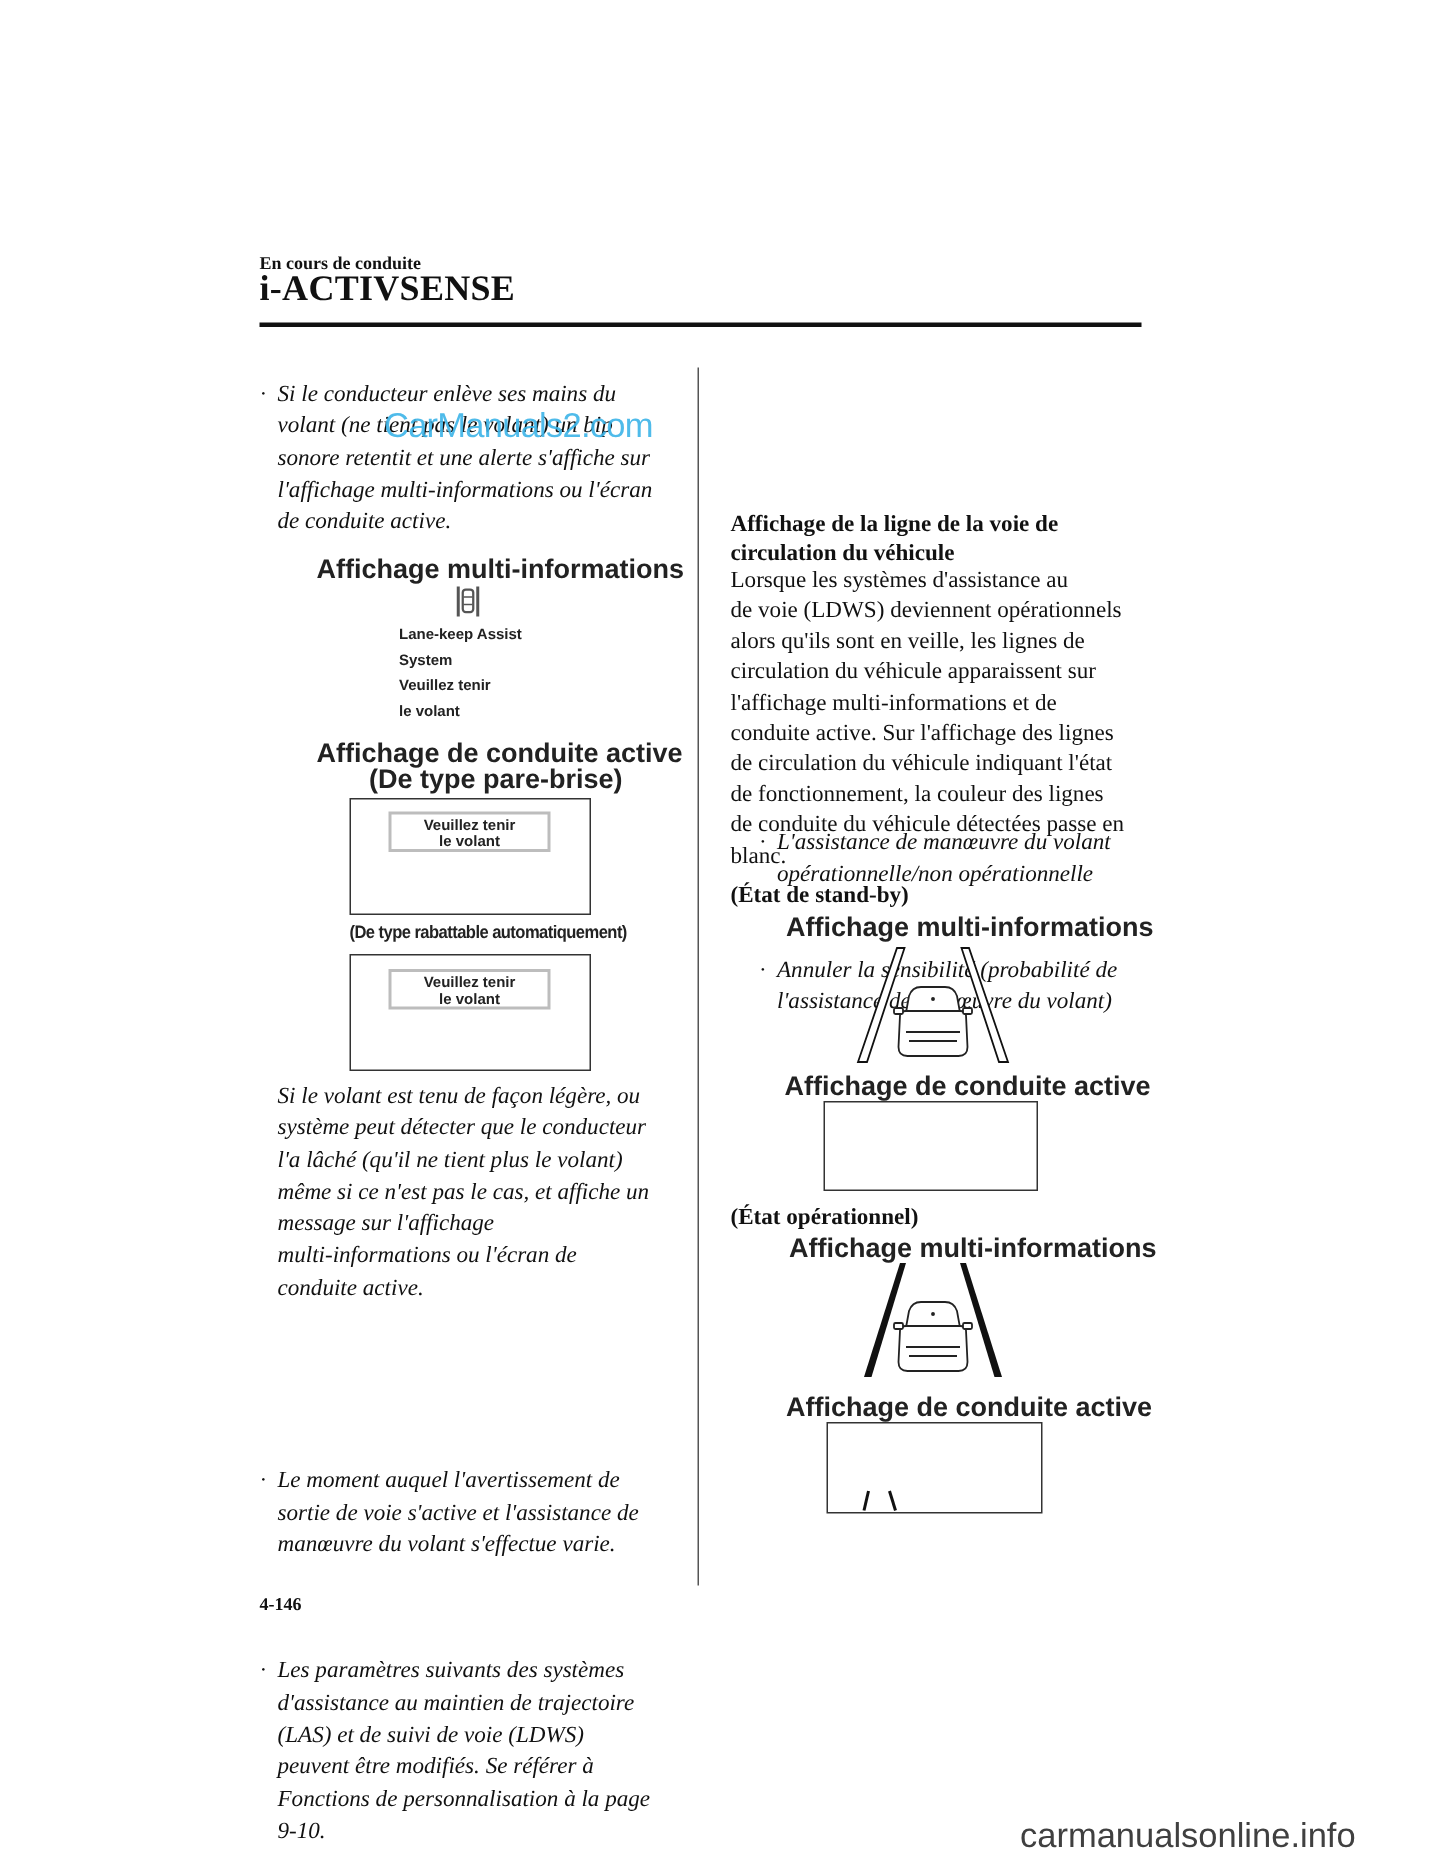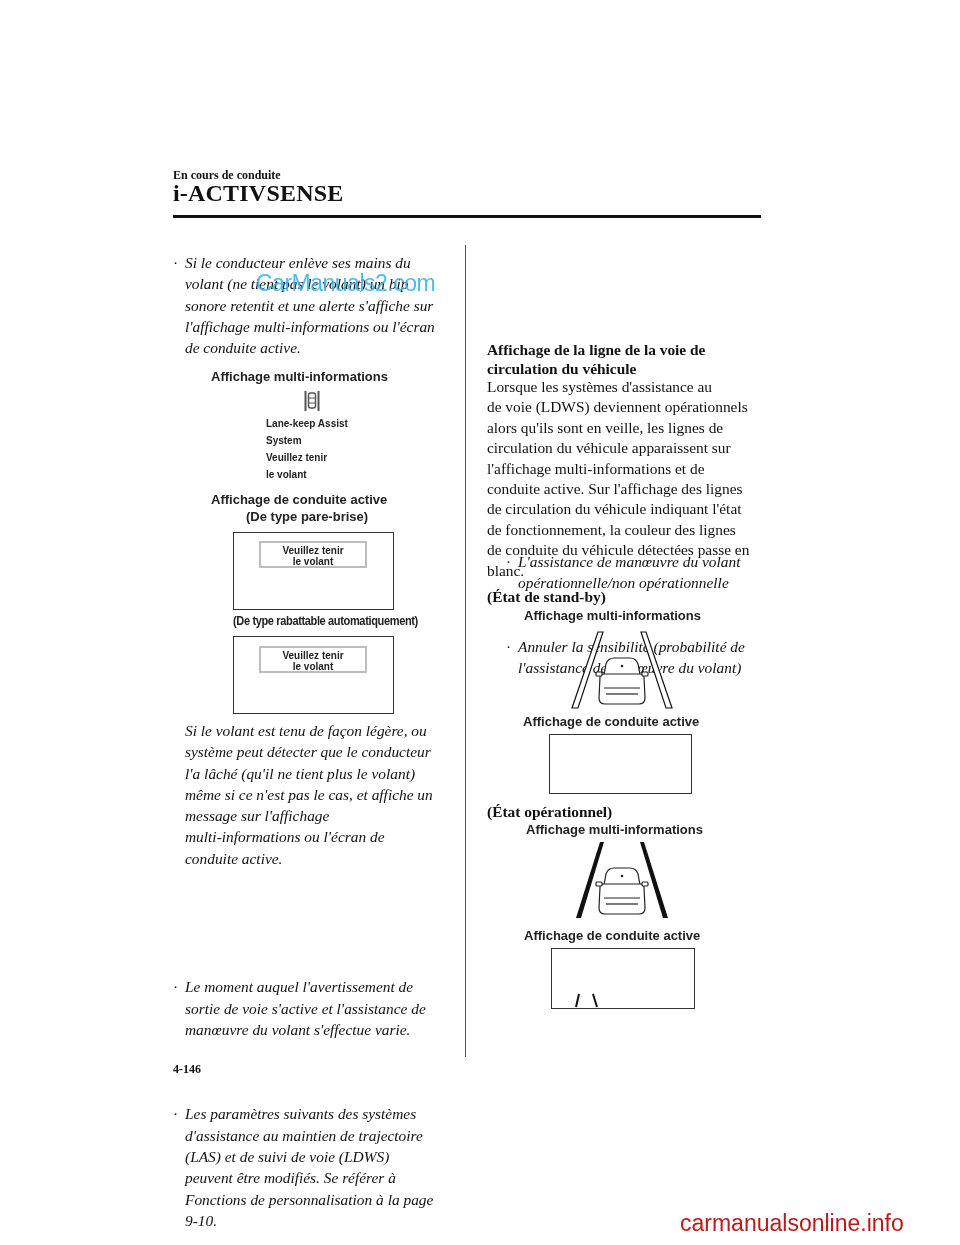--- a/index.html
+++ b/index.html
@@ -5,29 +5,29 @@
     html, body { margin: 0; padding: 0; background: #ffffff; }
     body { width: 960px; height: 1245px; position: relative; overflow: hidden; font-family: "Liberation Serif", serif; color: #111; }
     .abs { position: absolute; }
     .section-label { left: 173px; top: 168px; font-size: 12px; font-weight: bold; }
     .chapter-title { left: 173px; top: 180px; font-size: 24px; font-weight: bold; letter-spacing: 0.2px; }
     .title-rule { left: 173px; top: 215px; width: 588px; height: 3px; background: #111; }
     .col-divider { left: 465px; top: 245px; width: 1px; height: 812px; background: #555; }
     .italic { font-style: italic; font-size: 15.4px; line-height: 21.3px; }
     .bullet { position: relative; padding-left: 12px; }
     .bullet::before { content: "·"; position: absolute; left: 0; top: 0; font-style: normal; }
-    .fig-label { font-family: "Liberation Sans", sans-serif; font-size: 13px; font-weight: bold; color: #222; white-space: nowrap; }
+    .fig-label { font-family: "Liberation Sans", sans-serif; font-size: 18px; font-weight: bold; color: #222; white-space: nowrap; }
     .msg-small { font-family: "Liberation Sans", sans-serif; font-size: 10px; font-weight: bold; color: #222; line-height: 17px; }
     .box { border: 1.5px solid #333; background: #fff; }
     .msg-box { border: 2px solid #bdbdbd; background: #fff; font-family: "Liberation Sans", sans-serif; font-size: 10px; font-weight: bold; text-align: center; line-height: 11px; color: #222; padding-top: 2px; box-sizing: border-box; }
     .body-text { font-size: 15.4px; line-height: 20.4px; }
     .subhead { font-size: 15.4px; font-weight: bold; line-height: 19px; }
     .page-num { left: 173px; top: 1062px; font-size: 12px; font-weight: bold; }
     .watermark { left: 256px; top: 270px; font-family: "Liberation Sans", sans-serif; font-size: 23px; color: #3cb4e8; opacity: 0.9; letter-spacing: -0.5px; }
-    .footer-wm { left: 680px; top: 1210px; font-family: "Liberation Sans", sans-serif; font-size: 23px; color: #b91c1c; }
+    .footer-wm { left: 680px; top: 1210px; font-family: "Liberation Sans", sans-serif; font-size: 23px; color: #404040; }
   </style>
 </head>
 <body>
 
 <div class="abs section-label">En cours de conduite</div>
 <div class="abs chapter-title">i-ACTIVSENSE</div>
 <div class="abs title-rule"></div>
 
 <div class="abs col-divider"></div>
 

